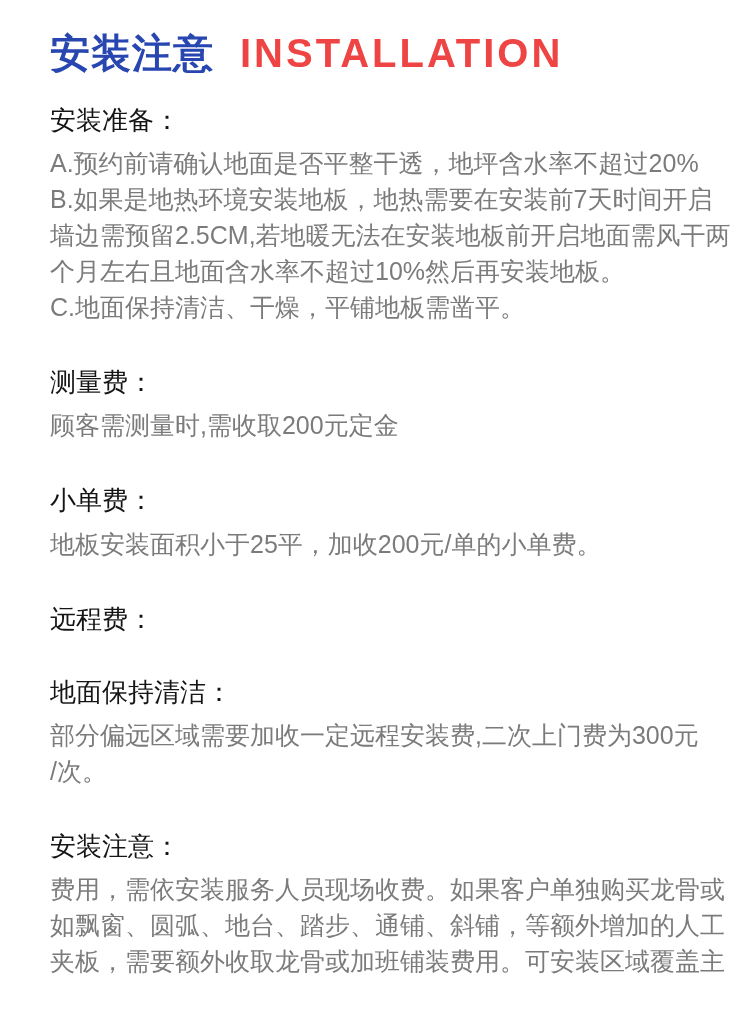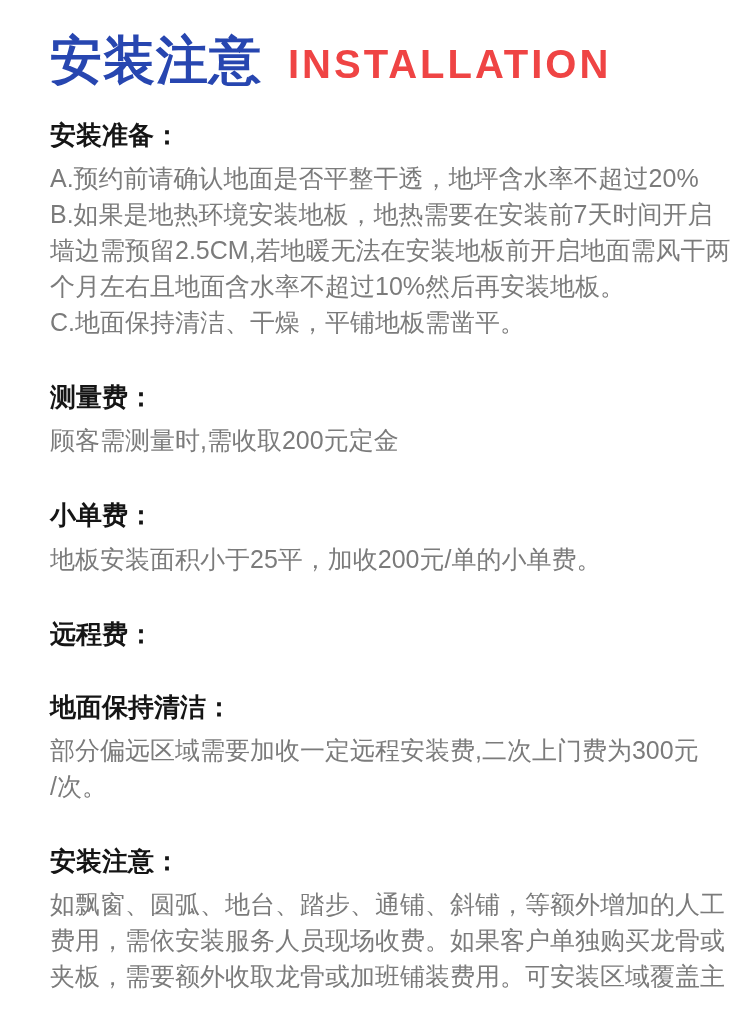--- a/index.html
+++ b/index.html
@@ -19,40 +19,40 @@
     padding: 26px 50px 30px 50px;
   }
   .title-row {
     display: flex;
     align-items: baseline;
     gap: 26px;
     margin-bottom: 24px;
     white-space: nowrap;
   }
   .title-cn {
-    font-size: 52px;
+    font-size: 40px;
     font-weight: bold;
     color: #2746b0;
     letter-spacing: 1px;
   }
   .title-en {
     font-size: 40px;
     font-weight: bold;
     color: #ef4444;
     letter-spacing: 3px;
   }
   .section {
     margin-bottom: 42px;
   }
   .section:last-child {
     margin-bottom: 0;
   }
   .section-heading {
     font-size: 26px;
-    font-weight: bold;
+    font-weight: normal;
     color: #151515;
     margin: 0 0 9px 0;
     line-height: 1.2;
   }
   .section-body {
     font-size: 25px;
     color: #7b7b7b;
     line-height: 36px;
   }
   .section-body div {
@@ -102,19 +102,19 @@
     <h2 class="section-heading">地面保持清洁：</h2>
     <div class="section-body">
         <div>部分偏远区域需要加收一定远程安装费,二次上门费为300元</div>
         <div>/次。</div>
       </div>
   </div>
 
   <div class="section">
     <h2 class="section-heading">安装注意：</h2>
     <div class="section-body">
+        <div>费用，需依安装服务人员现场收费。如果客户单独购买龙骨或</div>
         <div>如飘窗、圆弧、地台、踏步、通铺、斜铺，等额外增加的人工</div>
-        <div>费用，需依安装服务人员现场收费。如果客户单独购买龙骨或</div>
         <div>夹板，需要额外收取龙骨或加班铺装费用。可安装区域覆盖主</div>
       </div>
   </div>
 
 </div>
 
 </body></html>

